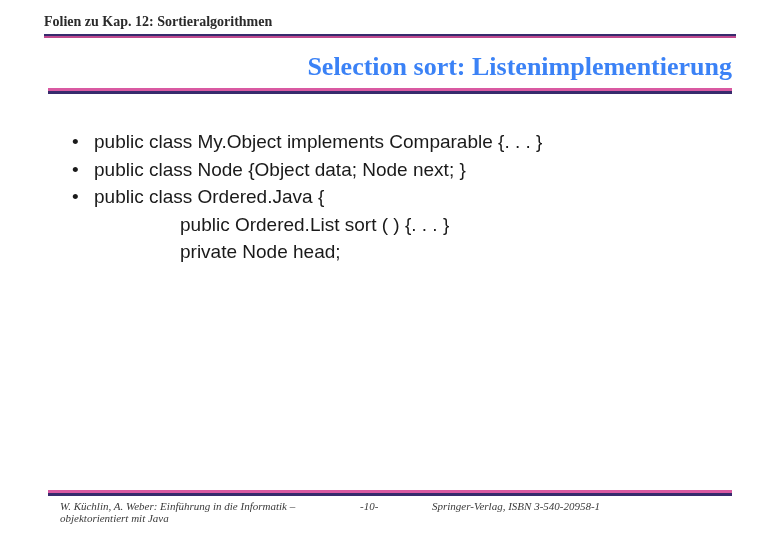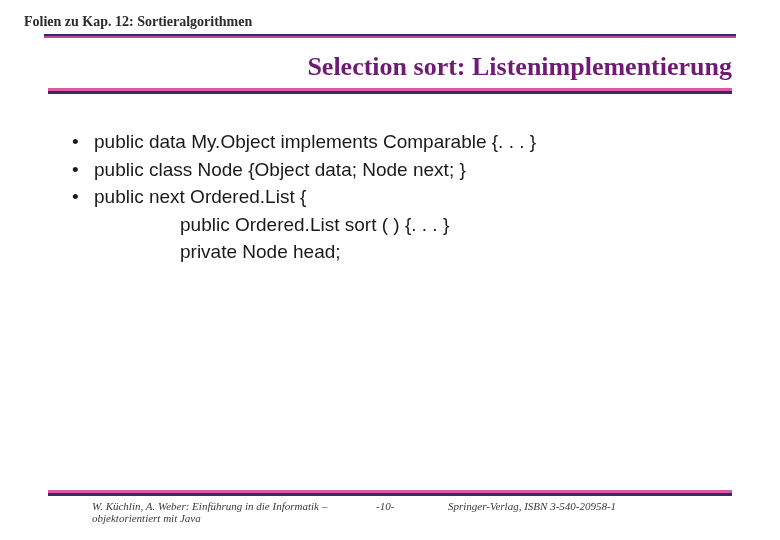--- a/index.html
+++ b/index.html
@@ -4,40 +4,40 @@
 <style>
   * { margin: 0; padding: 0; box-sizing: border-box; }
   body {
     width: 780px;
     height: 540px;
     background: #ffffff;
     font-family: "Times New Roman", Times, serif;
     position: relative;
   }
   .header {
-    padding: 14px 0 0 24px;
+    padding: 14px 0 0 44px;
   }
   .chapter-label {
     font-size: 14px;
     font-weight: bold;
     color: #2a2a2a;
   }
   .header-underline {
     margin: 4px 44px 0 44px;
     height: 4px;
     background: linear-gradient(to bottom, #372b6d 0%, #372b6d 50%, #c04a8f 50%, #c04a8f 100%);
   }
   .title-wrap {
     text-align: right;
     padding: 14px 48px 0 0;
   }
   .slide-title {
     font-size: 26px;
     font-weight: bold;
-    color: #701a75;
+    color: #3b82f6;
     display: inline-block;
   }
   .title-underline {
     margin: 6px 48px 0 48px;
     height: 6px;
     background: linear-gradient(to bottom, #d959a2 0%, #d959a2 50%, #372b6d 50%, #372b6d 100%);
   }
   .content {
     padding: 34px 0 0 70px;
     font-family: Arial, Helvetica, sans-serif;
@@ -74,21 +74,20 @@
     left: 0;
     right: 0;
     bottom: 16px;
     display: flex;
     align-items: baseline;
     font-family: "Times New Roman", Times, serif;
     font-size: 11px;
     font-style: italic;
     color: #3a3a3a;
     padding: 0 48px 0 60px;
-    margin-left: 32px;
   }
   .footer-left { flex: 1; text-align: left; }
   .footer-center { width: 60px; }
   .footer-right { flex: 1; text-align: left; padding-left: 12px; }
 </style>
 </head>
 <body>
 
 <div class="header">
   <div class="chapter-label">Folien zu Kap. 12: Sortieralgorithmen</div>
@@ -96,29 +95,29 @@
 <div class="header-underline"></div>
 
 <div class="title-wrap">
   <div class="slide-title">Selection sort: Listenimplementierung</div>
 </div>
 <div class="title-underline"></div>
 
 <div class="content">
   <div class="bullet-row">
     <div class="bullet-dot">•</div>
-    <div class="bullet-text">public data My.Object implements Comparable {. . . }</div>
+    <div class="bullet-text">public class My.Object implements Comparable {. . . }</div>
   </div>
   <div class="bullet-row">
     <div class="bullet-dot">•</div>
     <div class="bullet-text">public class Node {Object data; Node next; }</div>
   </div>
   <div class="bullet-row">
     <div class="bullet-dot">•</div>
-    <div class="bullet-text">public next Ordered.List {</div>
+    <div class="bullet-text">public class Ordered.Java {</div>
   </div>
   <div class="indented">public Ordered.List sort ( ) {. . . }</div>
   <div class="indented">private Node head;</div>
 </div>
 
 <div class="footer-line"></div>
 <div class="footer">
   <div class="footer-left">W. Küchlin, A. Weber: Einführung in die Informatik – objektorientiert mit Java</div>
   <div class="footer-center">-10-</div>
   <div class="footer-right">Springer-Verlag, ISBN 3-540-20958-1</div>

